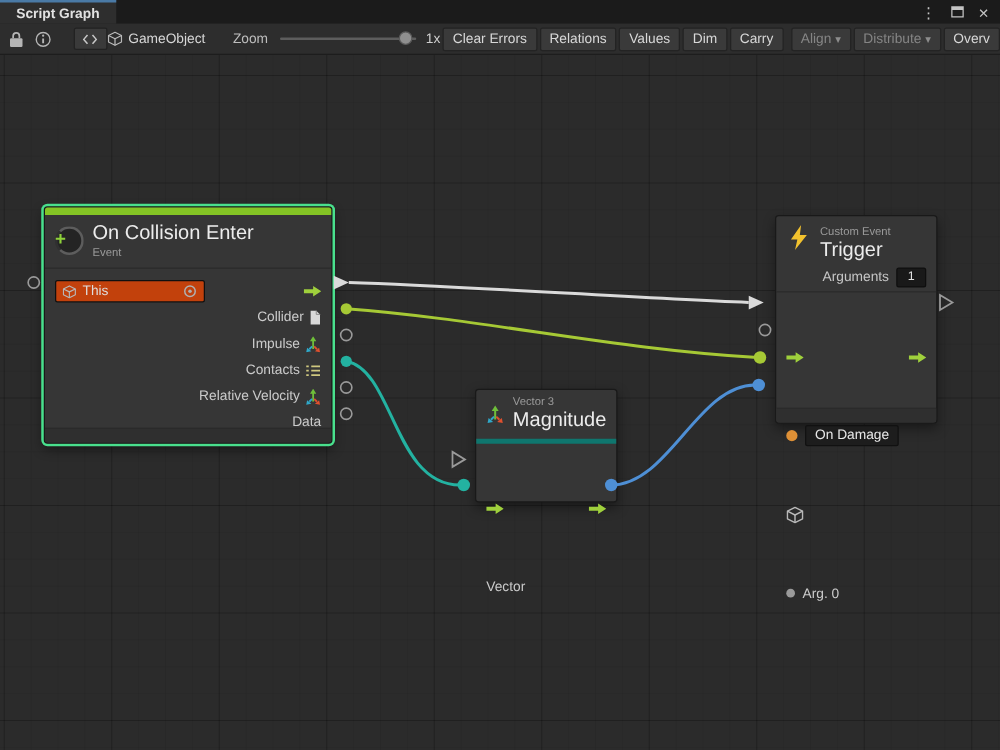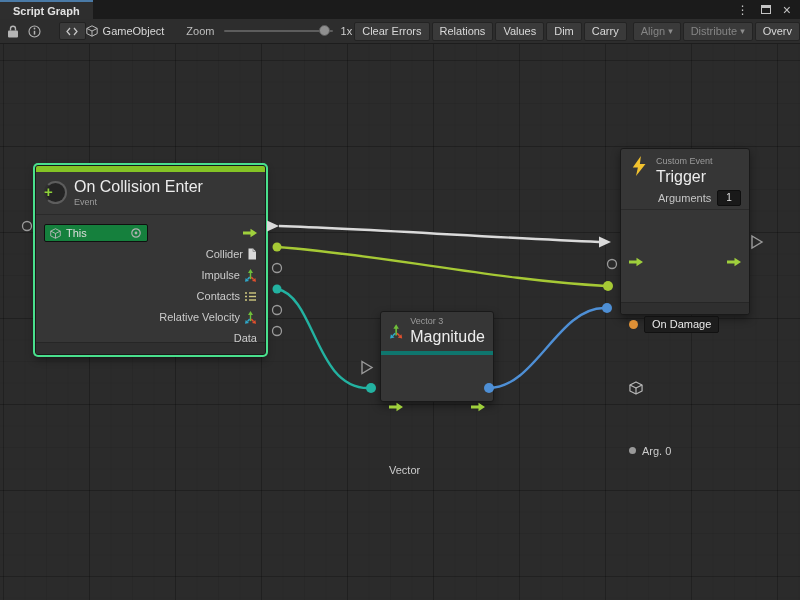--- a/index.html
+++ b/index.html
@@ -49,21 +49,21 @@
   .nhead { display:flex; align-items:center; gap:7px; padding:5px 8px 6px; border-bottom:1px solid #2a2a2a; }
   .title { font-size:16px; color:#ececec; line-height:1.25; }
   .subtitle { font-size:9px; color:#9b9b9b; line-height:1.2; }
   .evicon { width:23px; height:23px; border-radius:50%; background:#242424; border:2px solid #5d5d5d; border-left-color:#303030; position:relative; flex:0 0 auto; }
   .evicon .plus { position:absolute; left:-2px; top:1px; color:#8ed13a; font-weight:bold; font-size:15px; line-height:15px; }
   .ocbody { padding-top:8px; }
   .row { height:21px; display:flex; align-items:center; gap:6px; padding:0 8px; }
   .row-split { justify-content:space-between; }
   .prow { height:21px; display:flex; align-items:center; justify-content:flex-end; gap:4px; padding:0 8px; color:#cbcbcb; }
   .nfooter { position:absolute; left:0; right:0; bottom:0; height:12px; background:#2f2f2f; border-top:1px solid #262626; border-radius:0 0 3px 3px; }
-  .this-field { height:18px; width:104px; background:#15803d; border:1px solid #101010; border-radius:2px; display:flex; align-items:center; gap:5px; padding:0 5px; color:#dedede; }
+  .this-field { height:18px; width:120px; background:#c2410c; border:1px solid #101010; border-radius:2px; display:flex; align-items:center; gap:5px; padding:0 5px; color:#dedede; }
   .this-field .pick { margin-left:auto; }
   .crow { height:22px; display:flex; align-items:center; gap:6px; padding:0 8px; color:#cbcbcb;margin-top:41px; }
   .crow.row-split { justify-content:space-between; }
   .vhead { height:43px; display:flex; align-items:center; gap:7px; padding:0 8px; border-bottom:4px solid #0f766e; }
   .chead { padding:7px 8px 0; display:flex; align-items:flex-start; gap:7px; }
   .args { height:23px; display:flex; align-items:center; justify-content:space-between; padding:0 8px 0 37px; border-bottom:1px solid #2a2a2a; color:#c6c6c6; }
   .mini-input { width:24px; height:16px; background:#191919; border:1px solid #0e0e0e; border-radius:2px; color:#e0e0e0; font-size:10px; display:flex; align-items:center; justify-content:center; }
   .name-field { background:#1d1d1d; border:1px solid #111; border-radius:2px; padding:1px 7px 2px; color:#e8e8e8; }
   .dot { width:9px; height:9px; border-radius:50%; flex:0 0 auto; }
   .dot.small { width:7px; height:7px; }
@@ -269,21 +269,21 @@
           </svg>
         <svg class="fa" viewBox="0 0 14 10" width="14" height="10">
             <use href="#i-flowarrow" fill="#9fd03c"></use>
           </svg>
       </div>
       <div class="crow">
           <span>Vector</span>
         </div>
     </div>
 
-    <div class="node" style="left:620px; top:104px; width:130px; height:167px;">
+    <div class="node" style="left:620px; top:128px; width:130px; height:167px;">
       <div class="chead">
         <svg viewBox="0 0 16 16" width="20" height="20">
             <use href="#i-bolt" fill="#f2c22e"></use>
           </svg>
         <span>
           <div class="subtitle">Custom Event</div>
           <div class="title">Trigger</div>
         </span>
       </div>
       <div class="args">

